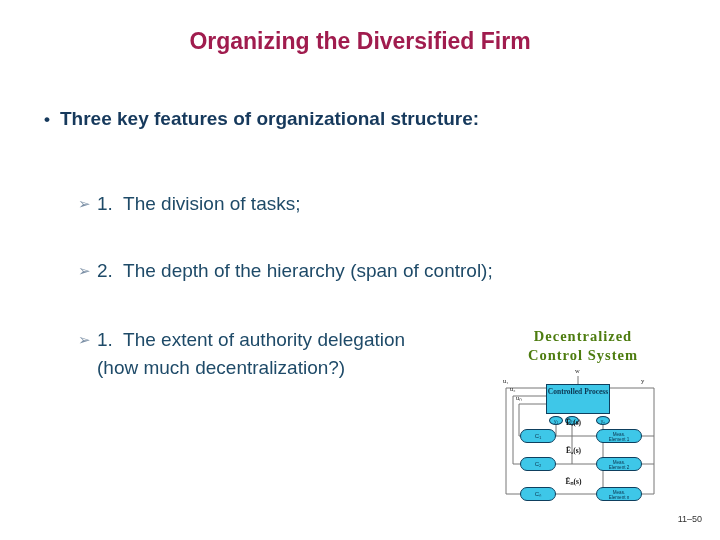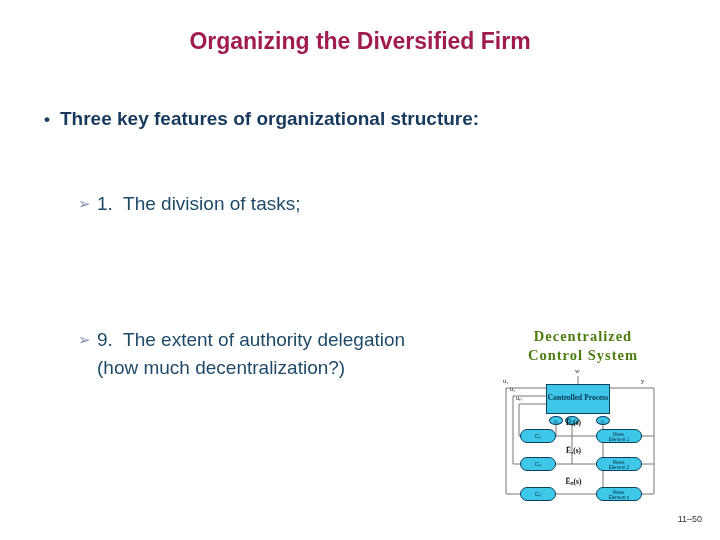--- a/index.html
+++ b/index.html
@@ -41,21 +41,21 @@
   .dg-lines{position:absolute;left:0;top:0;}
   .dg-lines line{stroke:var(--c-line,#777777);stroke-width:1;}
   .dg-box{
     position:absolute;background:var(--c-box_fill,#3EC7E8);
     border:1.5px solid var(--c-box_border,#0E3F5E);box-sizing:border-box;
     color:var(--c-diagram_text,#0C3550);text-align:center;
   }
   .dg-process{
     left:52px;top:58px;width:64px;height:30px;
     font-family:"Liberation Serif",serif;font-size:7.5px;font-weight:bold;
-    line-height:1.7;padding-top:7px;
+    line-height:1.7;padding-top:1px;
   }
   .dg-ellipse{
     position:absolute;top:90px;width:14px;height:9px;border-radius:50%;
     font-size:5px;line-height:8px;
   }
   .dg-e1{left:55px;} .dg-e2{left:71px;} .dg-e3{left:102px;}
   .dg-ulabel,.dg-ylabel,.dg-wlabel{
     position:absolute;font-family:"Liberation Serif",serif;
     font-size:6.5px;color:#222222;
   }
@@ -87,23 +87,26 @@
   <h1 class="title">Organizing the Diversified Firm</h1>
 
   <div class="heading">
     <span class="hmarker">•</span><span class="htext">Three key features of organizational structure:</span>
   </div>
 
   <div class="item" style="top:190px">
     <span class="imarker">➢</span><span class="itext">1.  The division of tasks;</span>
   </div>
 
+  <div class="item" style="top:257px">
+    <span class="imarker">➢</span><span class="itext">2.  The depth of the hierarchy (span of control);</span>
+  </div>
 
   <div class="item" style="top:326px">
-    <span class="imarker">➢</span><span class="itext">9.  The extent of authority delegation
+    <span class="imarker">➢</span><span class="itext">1.  The extent of authority delegation
 (how much decentralization?)</span>
   </div>
 
   <div class="diagram">
 
     <svg class="dg-lines" width="178" height="188" viewBox="0 0 178 188">
 
       <line x1="12" y1="62" x2="12" y2="168"></line>
       <line x1="19" y1="70" x2="19" y2="138"></line>
       <line x1="25" y1="78" x2="25" y2="110"></line>

